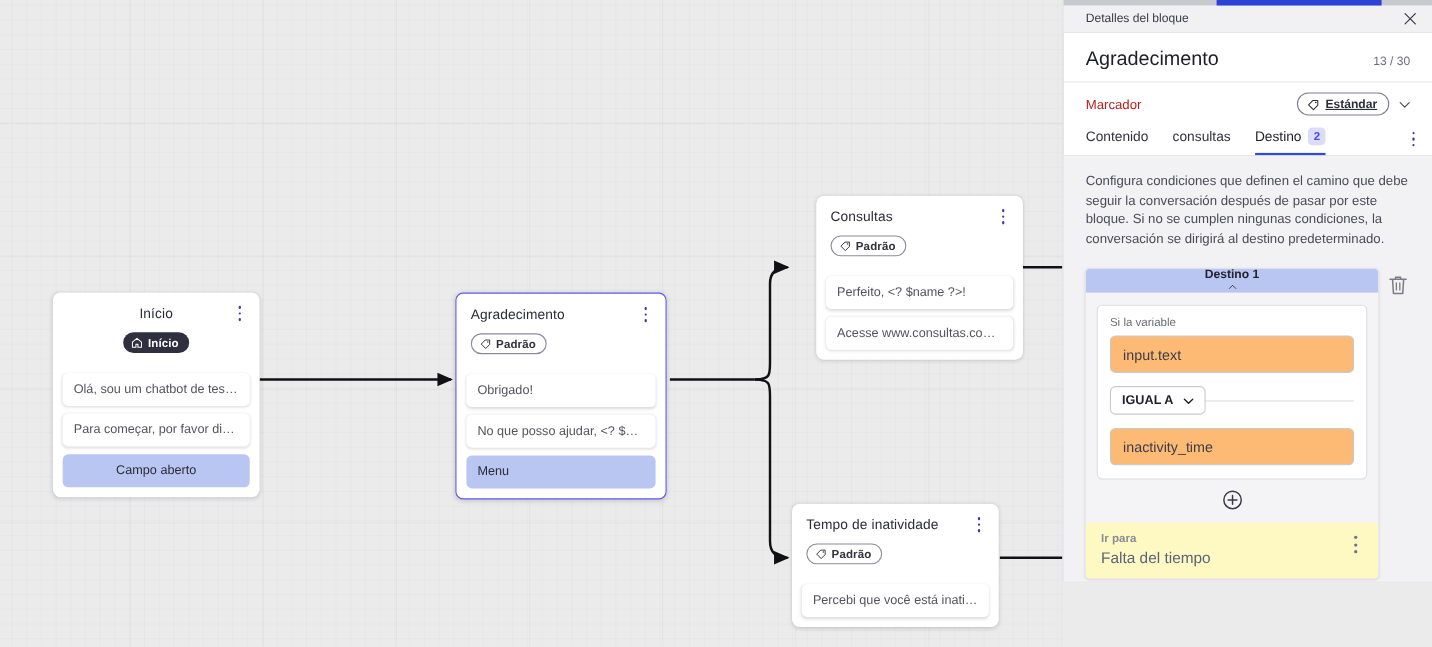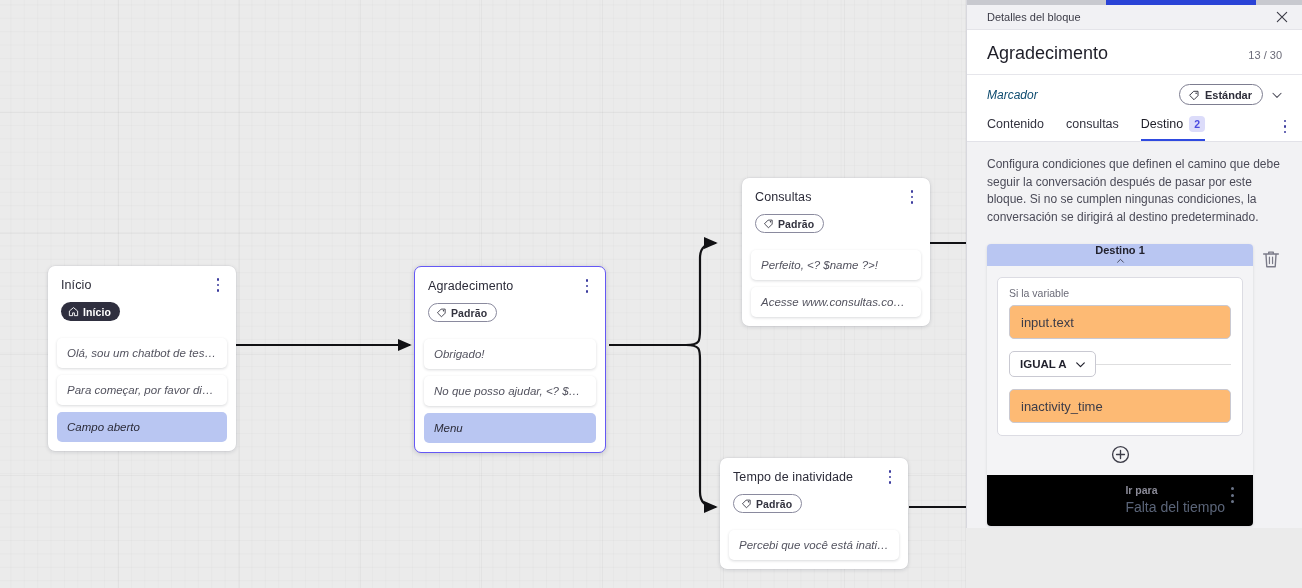--- a/index.html
+++ b/index.html
@@ -52,21 +52,21 @@
     display: inline-flex; align-items: center; gap: 4px;
     margin-top: 10px;
     height: 19px; padding: 0 9px 0 7px;
     border-radius: 11px;
     font-size: 10.5px; font-weight: bold; letter-spacing: .1px;
   }
   .tag.dark { background: #2f2f3f; color: #ffffff; }
   .tag.outline { border: 1px solid #8a8a9e; color: #33333f; background: transparent; }
   .tag svg { display: block; }
 
-  .node-body { padding: 0 9px 9px 9px; font-style: italic; }
+  .node-body { padding: 0 9px 9px 9px; }
   .msg {
     background: #ffffff;
     border-radius: 5px;
     box-shadow: 0 1px 3px rgba(16,24,40,.16);
     font-size: 11.5px; color: #53535f;
     padding: 8px 10px; margin-top: 7px;
     white-space: nowrap; overflow: hidden; text-overflow: ellipsis;
     line-height: 14px;
   }
   .msg.hl { background: #b9c6f2; color: #2b2b38; box-shadow: none; }
@@ -95,28 +95,29 @@
     padding: 13px 20px 10px 20px;
     border-bottom: 1px solid #e6e6eb;
   }
   #panel-title-row .title { font-size: 18px; color: #1e1e28; font-weight: 400; }
   #panel-title-row .count { font-size: 11px; color: #6b6b78; }
 
   #marcador-row {
     display: flex; align-items: center; justify-content: space-between;
     padding: 9px 18px 9px 20px;
   }
-  #marcador-row .lbl { font-size: 12px; color: #0c4a6e; font-style: italic; }
+  #marcador-row .lbl { font-size: 12px; color: #b91c1c; }
   .marc-right { display: flex; align-items: center; gap: 7px; }
   .pill-outline {
     display: inline-flex; align-items: center; gap: 5px;
     height: 21px; padding: 0 10px 0 8px;
     border: 1px solid #7d7d90; border-radius: 11px;
     font-size: 11px; color: #2d2d39; font-weight: bold; background: #fff;
     cursor: pointer;
+    text-decoration: underline;
   }
 
   #tabs {
     display: flex; align-items: center;
     padding: 0 10px 0 20px;
     border-bottom: 1px solid #e2e2e8;
     height: 28px;
   }
   .tab {
     font-size: 12.5px; color: #33333f; margin-right: 22px;
@@ -169,22 +170,22 @@
     position: relative; z-index: 1;
     display: inline-flex; align-items: center; gap: 7px;
     height: 26px; padding: 0 8px 0 10px;
     border: 1px solid #c9c9d2; border-radius: 5px; background: #fff;
     font-size: 11.5px; font-weight: bold; color: #1f1f2b; cursor: pointer;
   }
   #plus-row { display: flex; justify-content: center; padding: 9px 0 11px 0; }
   .plus-btn { width: 19px; height: 19px; cursor: pointer; }
 
   #goto {
-    background: #000000; padding: 9px 14px 11px 14px;
-    display: flex; align-items: flex-start; justify-content: flex-end;
+    background: #fef9c3; padding: 9px 14px 11px 14px;
+    display: flex; align-items: flex-start; justify-content: space-between;
   }
   #goto .cap { font-size: 10.5px; color: #8b8b98; font-weight: bold; }
   #goto .val { font-size: 14px; color: #5a6478; margin-top: 3px; }
   .goto-kebab { width: 14px; padding-top: 3px; cursor: pointer; }
   .goto-kebab i { display: block; width: 3px; height: 3px; border-radius: 50%; background: #6a7488; margin: 0 auto 3.5px auto; }
 
   #add-dest {
     margin: 19px 0 0 0; height: 44px;
     border: 1px dashed #9a9aa6; border-radius: 4px;
     display: flex; align-items: center; justify-content: center;
@@ -209,21 +210,21 @@
       <path d="M236,345 L410,345" stroke="#111114" stroke-width="2.2" fill="none" marker-end="url(#arrow)"></path>
 
       <path d="M609,345 L686,345" stroke="#111114" stroke-width="2.2" fill="none"></path>
       <path d="M686,345 C700,345 700,341 700,330 L700,258 C700,247 706,243 716,243" stroke="#111114" stroke-width="2.2" fill="none" marker-end="url(#arrow)"></path>
       <path d="M686,345 C700,345 700,349 700,360 L700,492 C700,503 706,507 716,507" stroke="#111114" stroke-width="2.2" fill="none" marker-end="url(#arrow)"></path>
 
       <path d="M909,243 L966,243" stroke="#111114" stroke-width="2.2" fill="none"></path>
       <path d="M909,507 L966,507" stroke="#111114" stroke-width="2.2" fill="none"></path>
     </svg>
 
-    <div class="node" style="left:48px; top:266px; width:188px;">
+    <div class="node" style="left:48px; top:266px; width:188px;text-align:center;">
       <div class="node-head">
         <div class="node-title">Início</div>
         <div class="tag dark">
           <svg width="11" height="11" viewBox="0 0 24 24">
             <path d="M3 11 L12 3.5 L21 11 V21 H14 V15 H10 V21 H3 Z" fill="none" stroke="#ffffff" stroke-width="2" stroke-linejoin="round"></path>
           </svg>
           <span>Início</span>
         </div>
         <div class="node-kebab">
             <i></i>

